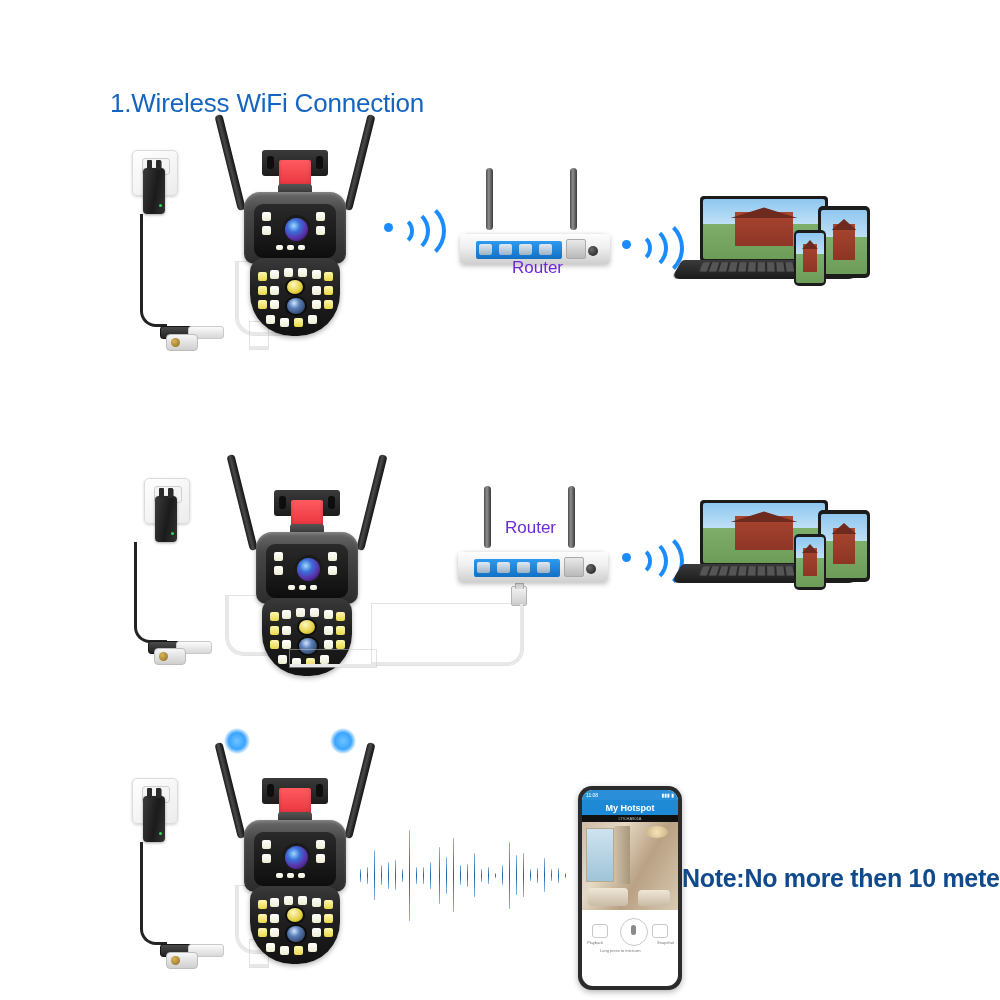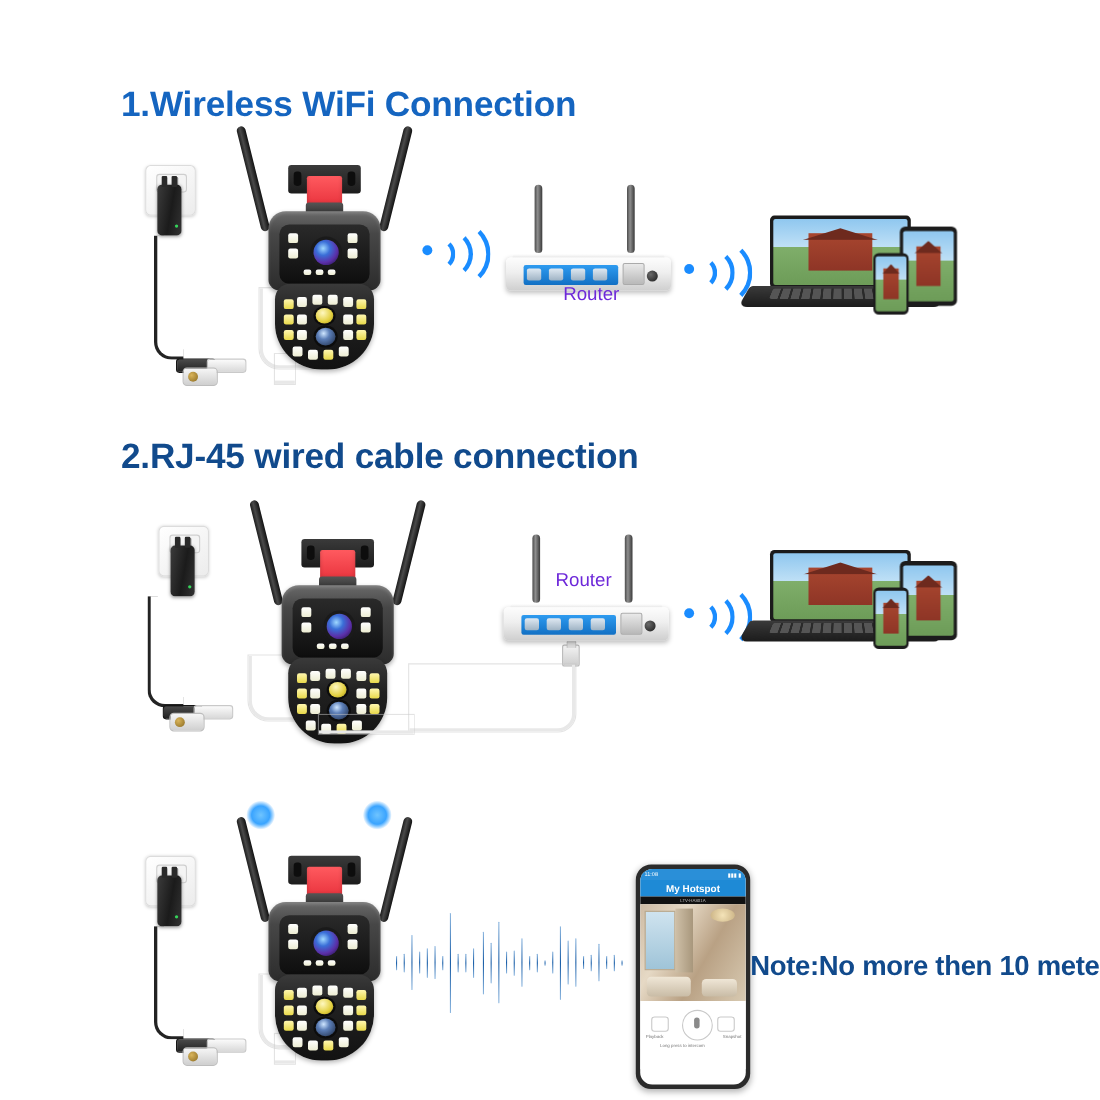--- a/index.html
+++ b/index.html
@@ -26,24 +26,25 @@
     color:#ffffff;
     letter-spacing:1px;
     transform:scaleX(1.06);
     text-shadow:2px 2px 0 #2e2e2e;
     white-space:nowrap;
   }
 
   
   .sec-head{
     position:absolute;
-    font-weight:bold;
-    font-size:32px;
+    font-weight:normal;
+    font-size:26px;
     white-space:nowrap;
     letter-spacing:-0.2px;
+    margin-top:12px;
   }
   #h1{left:110px;top:76px;color:#1565c0;}
   #h2{left:110px;top:396px;color:#114a8c;}
   #h3{left:110px;top:695px;color:#114a8c;}
 
   .note-text{
     position:absolute;left:682px;top:864px;
     font-weight:bold;font-size:25px;color:#114a8c;
     white-space:nowrap;letter-spacing:-0.3px;
   }
@@ -397,21 +398,20 @@
       <div class="laptop-kb"></div>
     </div>
     <div class="tablet">
       <div class="house"></div>
     </div>
     <div class="phone-sm">
       <div class="house"></div>
     </div>
   </div>
 
-  <div class="sec-head" id="h2">2.RJ-45 wired cable connection</div>
 
   <div class="outlet" style="left:144px;top:478px;">
     <div class="slot l"></div>
     <div class="slot r"></div>
   </div>
   <div class="adapter" style="left:155px;top:496px;">
     <div class="prong l"></div>
     <div class="prong r"></div>
     <div class="led"></div>
   </div>

